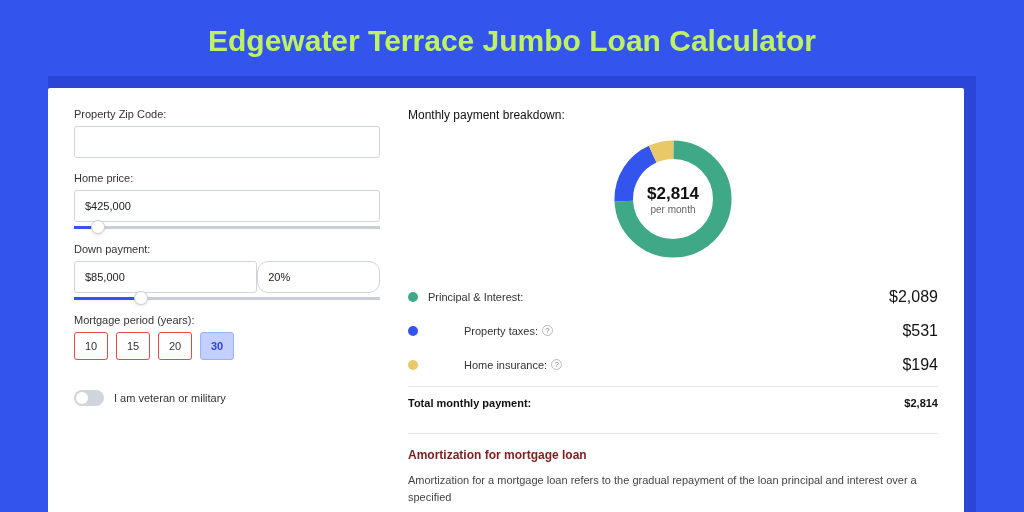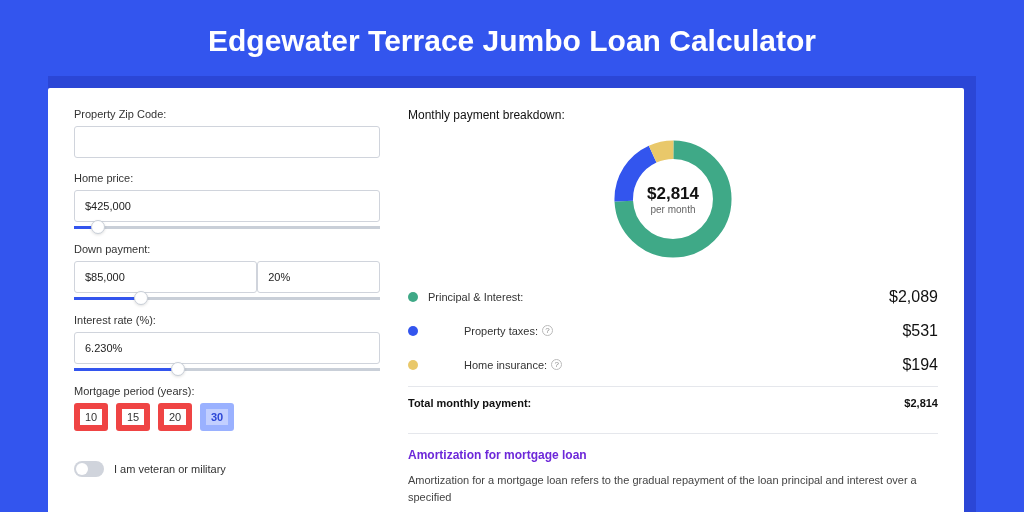--- a/index.html
+++ b/index.html
@@ -5,21 +5,21 @@
   * { box-sizing: border-box; margin: 0; padding: 0; }
   body {
     font-family: -apple-system, BlinkMacSystemFont, "Segoe UI", Arial, sans-serif;
     background: #3355ee;
     width: 1024px;
     height: 512px;
     overflow: hidden;
   }
   .page-title {
     text-align: center;
-    color: #ffffff;
+    color: #bef264;
     font-size: 30px;
     font-weight: 700;
     padding: 24px 0 18px;
   }
   .card-wrap {
     background: #2b46d6;
     margin: 0 48px;
     padding: 12px 12px 0 0;
   }
   .card {
@@ -48,21 +48,21 @@
     width: 100%;
     height: 32px;
     border: 1px solid #d0d4dc;
     border-radius: 3px;
     padding: 0 10px;
     font-size: 11px;
     color: #222;
   }
   .dp-row { display: flex; gap: 0; }
   .dp-amt { flex: 1.6; }
-  .dp-pct { flex: 1; }
+  .dp-pct { flex: 1; border-radius: 11px; }
   .slider-rail {
     position: relative;
     height: 3px;
     background: #c9cfd8;
     margin-top: 4px;
   }
   .slider-fill {
     position: absolute;
     height: 3px;
     background: #3355ee;
@@ -74,21 +74,21 @@
     background: #fff;
     border: 1px solid #c9cfd8;
     border-radius: 50%;
     top: -6px;
     transform: translateX(-50%);
     box-shadow: 0 1px 3px rgba(0,0,0,0.12);
   }
   .period-row { display: flex; gap: 8px; }
   .period-btn {
     width: 34px; height: 28px;
-    border: 6px solid #ef4444;
+    border: 1px solid #ef4444;
     background: #fff;
     border-radius: 3px;
     font-size: 11px;
     color: #333;
     display: flex; align-items: center; justify-content: center;
     cursor: pointer;
   }
   .period-btn.selected {
     background: #c2cfff;
     border-color: #9ab1ff;
@@ -159,21 +159,21 @@
     margin-top: 4px;
     gap: 24px;
   }
   .total-label { font-size: 11px; font-weight: 700; color: #111; flex: 1; }
   .total-val { font-size: 11px; font-weight: 700; color: #111; }
   .amort {
     border-top: 1px solid #e5e7ec;
     margin-top: 14px;
     padding-top: 14px;
   }
-  .amort-title { font-size: 12px; font-weight: 700; color:#6d28d9; margin-bottom: 10px; }
+  .amort-title { font-size: 12px; font-weight: 700; color:#7f1d1d; margin-bottom: 10px; }
   .amort-text { font-size: 11px; color: #444; line-height: 1.5; }
 </style>
 </head>
 <body>
 
 <h1 class="page-title">Edgewater Terrace Jumbo Loan Calculator</h1>
 
 <div class="card-wrap">
   <div class="card">
 
@@ -198,28 +198,20 @@
         <div class="dp-row">
           <input class="text-input dp-amt" type="text" value="$85,000" style="">
           <input class="text-input dp-pct" type="text" value="20%" style="">
         </div>
         <div class="slider-rail">
           <div class="slider-fill" style="width:22%"></div>
           <div class="slider-thumb" style="left:22%"></div>
         </div>
       </div>
 
-      <div class="field-group">
-        <label class="field-label">Interest rate (%):</label>
-        <input class="text-input" type="text" value="6.230%" style="">
-        <div class="slider-rail">
-          <div class="slider-fill" style="width:34%"></div>
-          <div class="slider-thumb" style="left:34%"></div>
-        </div>
-      </div>
 
       <div class="field-group">
         <label class="field-label">Mortgage period (years):</label>
         <div class="period-row">
           <div class="period-btn">10</div>
           <div class="period-btn">15</div>
           <div class="period-btn">20</div>
           <div class="period-btn selected">30</div>
         </div>
       </div>

